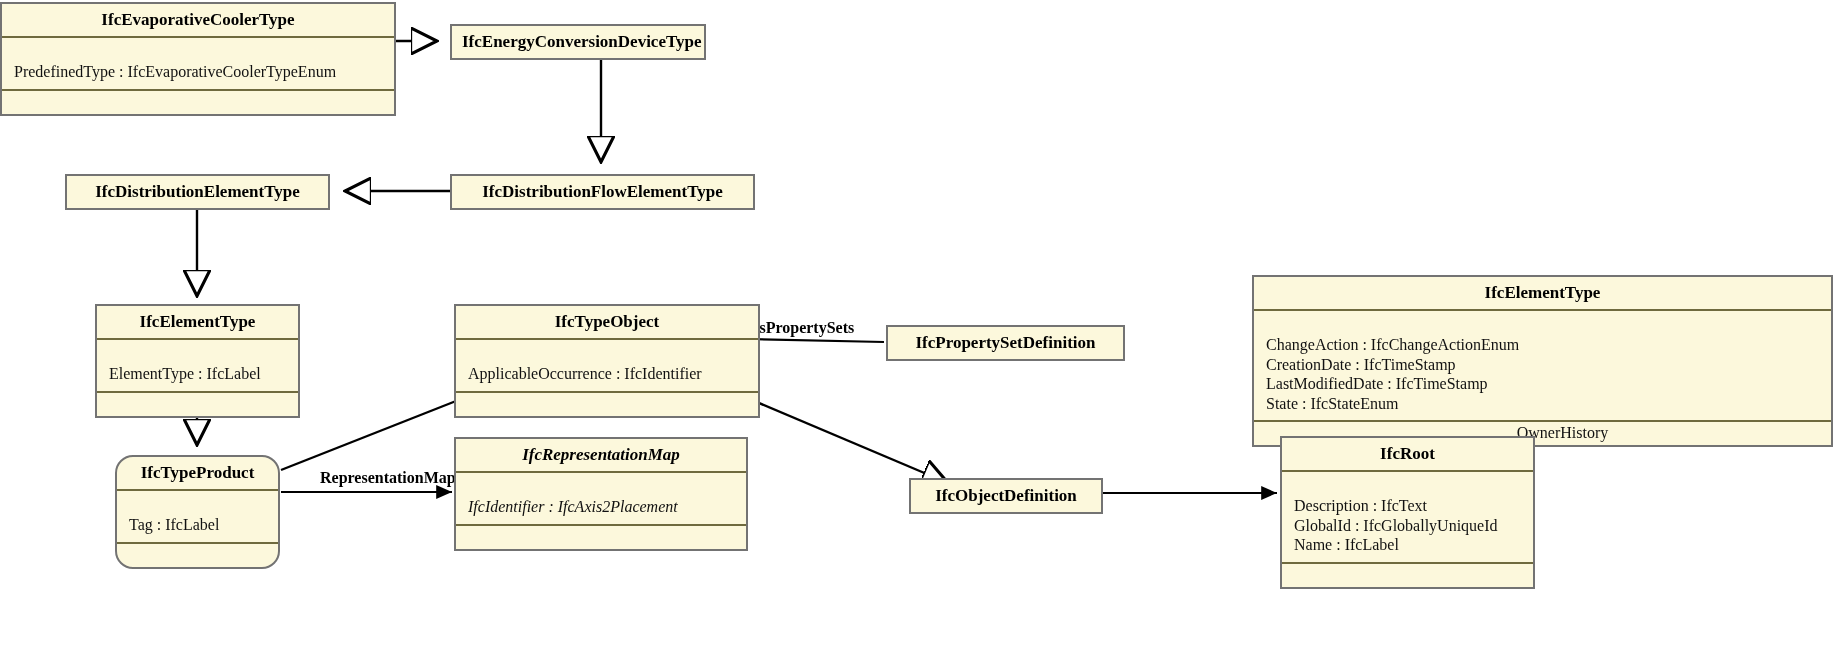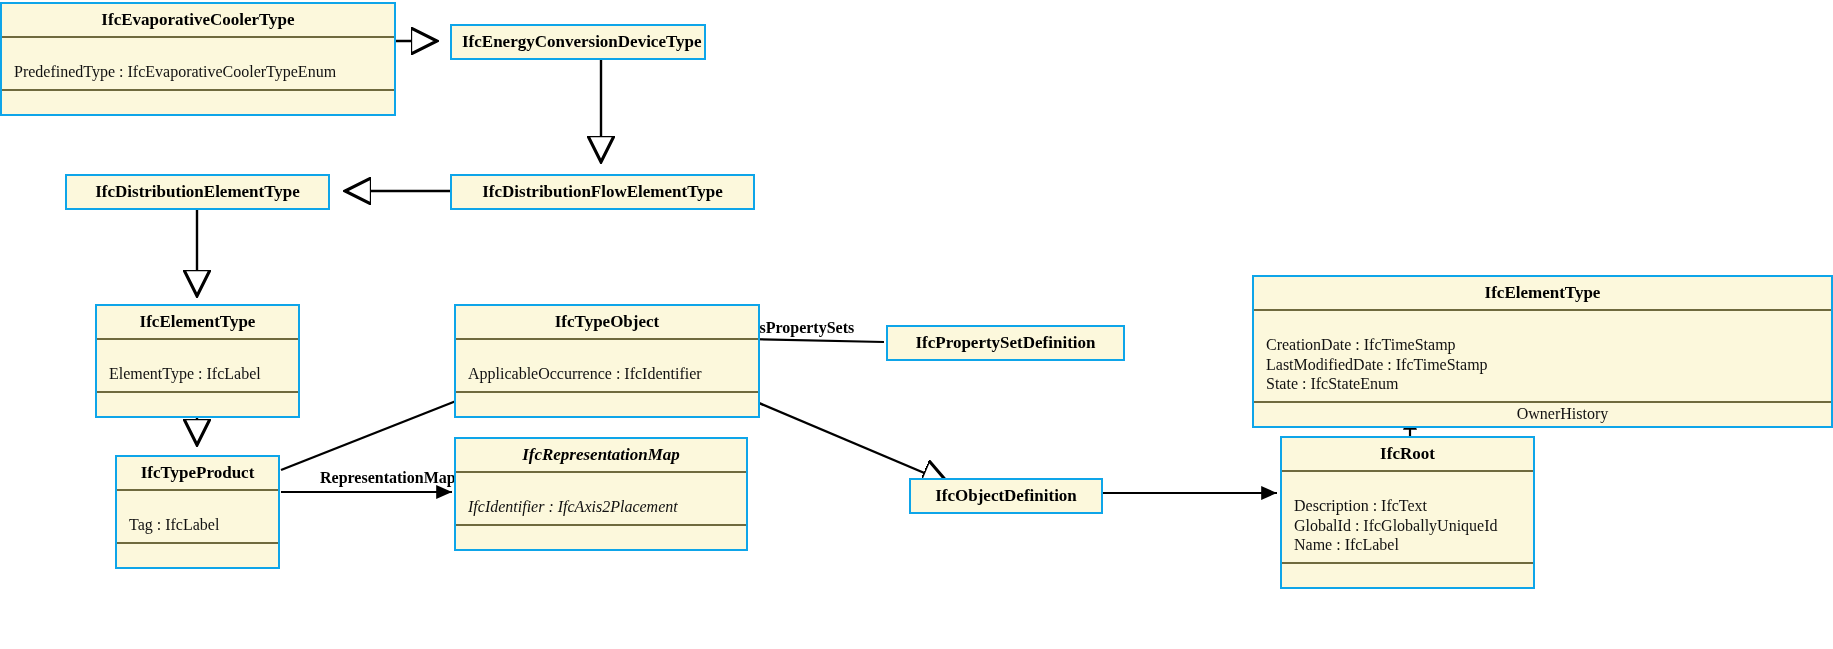--- a/index.html
+++ b/index.html
@@ -15,21 +15,21 @@
     width: 1833px;
     height: 649px;
     background: #ffffff;
     overflow: hidden;
   }
   
   .uml-box {
     position: absolute;
     box-sizing: border-box;
     background: #fcf8dc;
-    border: 2px solid #0ea5e9;
+    border: 2px solid #737373;
     font-family: "Liberation Serif", "DejaVu Serif", serif;
   }
   .uml-title {
     box-sizing: border-box;
     text-align: center;
     font-weight: bold;
     font-size: 17px;
     line-height: 1.0;
     padding: 7px 10px 8px 10px;
     color: #000000;
@@ -187,20 +187,21 @@
   </div>
 
   <div class="uml-box" style="left:886px; top:325px; width:239px;">
     <div class="uml-title">IfcPropertySetDefinition</div>
   </div>
 
   <div class="uml-box" style="left:1252px; top:275px; width:581px;">
     <div class="uml-title">IfcElementType</div>
     <div class="uml-sep"></div>
     <div class="uml-attrs">
+      <span class="attr-line">ChangeAction : IfcChangeActionEnum</span>
       <span class="attr-line">CreationDate : IfcTimeStamp</span>
       <span class="attr-line">LastModifiedDate : IfcTimeStamp</span>
       <span class="attr-line">State : IfcStateEnum</span>
     </div>
     <div class="uml-sep"></div>
     <div class="uml-ops centered">
       <span class="attr-line">OwnerHistory</span>
     </div>
   </div>
 
@@ -209,21 +210,21 @@
     <div class="uml-sep"></div>
     <div class="uml-attrs">
       <span class="attr-line">Description : IfcText</span>
       <span class="attr-line">GlobalId : IfcGloballyUniqueId</span>
       <span class="attr-line">Name : IfcLabel</span>
     </div>
     <div class="uml-sep"></div>
     <div class="uml-ops">&nbsp;</div>
   </div>
 
-  <div class="uml-box" style="left:115px; top:455px; width:165px;">
+  <div class="uml-box" style="left:115px; top:455px; width:165px;border-radius:18px;">
     <div class="uml-title">IfcTypeProduct</div>
     <div class="uml-sep"></div>
     <div class="uml-attrs">
       <span class="attr-line">Tag : IfcLabel</span>
     </div>
     <div class="uml-sep"></div>
     <div class="uml-ops">&nbsp;</div>
   </div>
 
   <div class="uml-box" style="left:454px; top:437px; width:294px;font-style:italic;">

